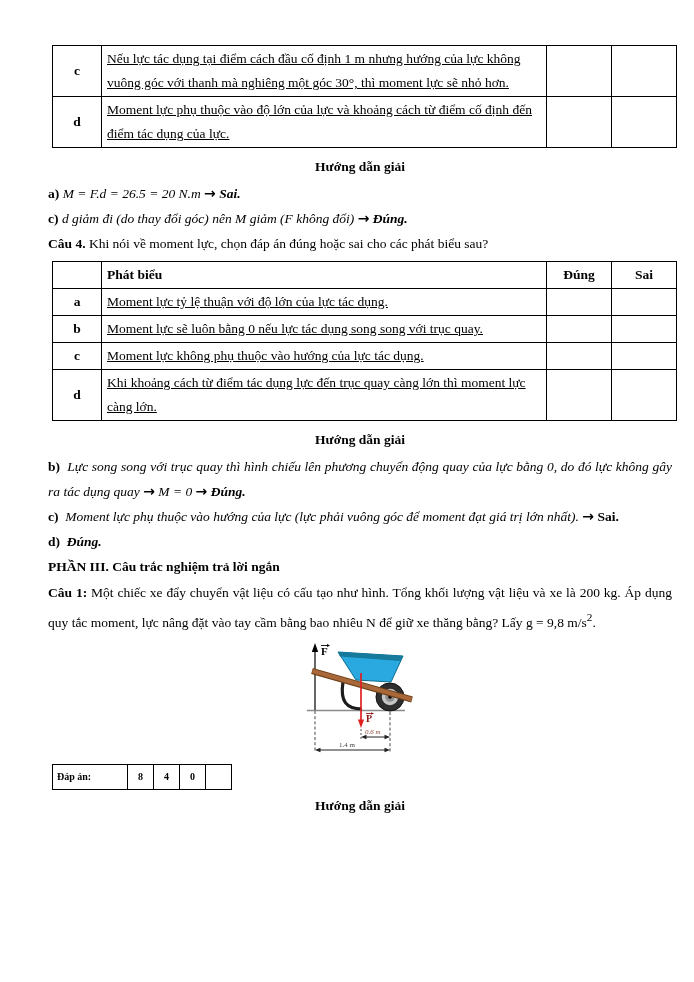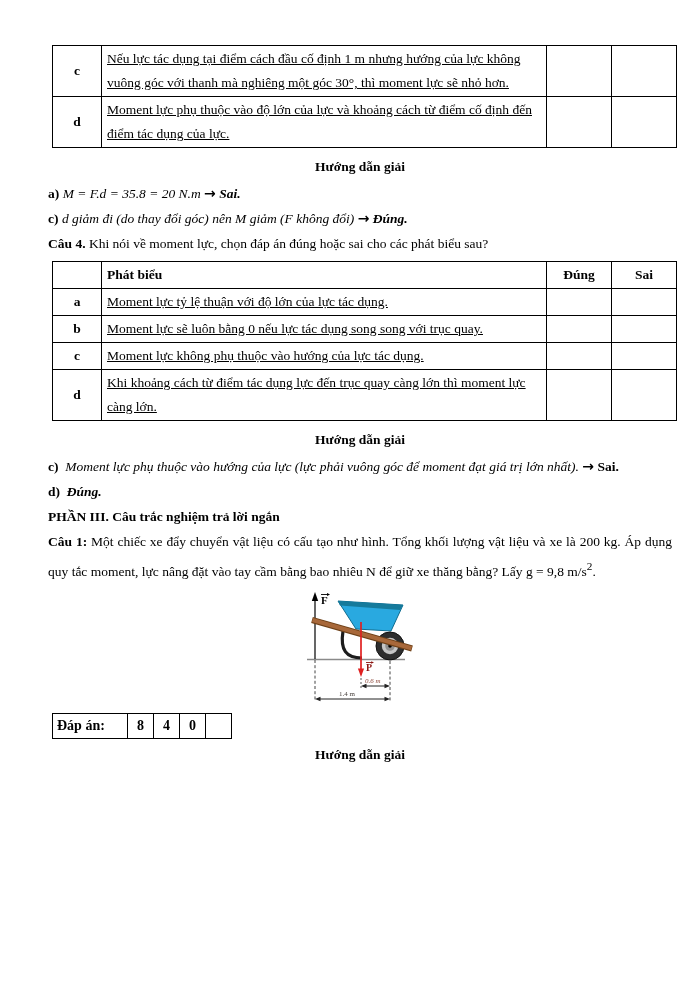--- a/index.html
+++ b/index.html
@@ -47,21 +47,21 @@
     font-family:"DejaVu Sans",sans-serif;
     font-weight:bold;font-size:14px;
   }
   .qgap{margin-top:14px;}
   .figwrap{width:150px;margin:5px auto 2px auto;}
   table.ans{
     border-collapse:collapse;margin-left:4px;margin-top:2px;
   }
   table.ans td{
     border:1.8px solid #000;line-height:22px;
-    font-weight:bold;font-size:14px;padding:1px 4px;
+    font-weight:bold;font-size:10px;padding:1px 4px;
   }
   td.ans-label{width:66px;}
   td.ans-digit{width:17px;text-align:center;}
   .hdg-bottom{margin-top:3px;}
 </style>
 </head>
 <body>
 
 <div class="page">
 
@@ -76,21 +76,21 @@
     <tr>
       <td class="key">d</td>
       <td class="stmt">Moment lực phụ thuộc vào độ lớn của lực và khoảng cách từ điểm cố định đến điểm tác dụng của lực.</td>
       <td class="mark"></td>
       <td class="mark"></td>
     </tr>
   </tbody>
     </table>
 
   <div class="hdg">Hướng dẫn giải</div>
-  <p class="line"><span class="b">a)</span> <span class="i">M = F.d = 35.8 = 20 N.m</span> <span class="arr">→</span> <span class="bi">Sai.</span></p>
+  <p class="line"><span class="b">a)</span> <span class="i">M = F.d = 26.5 = 20 N.m</span> <span class="arr">→</span> <span class="bi">Sai.</span></p>
   <p class="line"><span class="b">c)</span> <span class="i">d giảm đi (do thay đổi góc) nên M giảm (F không đổi)</span> <span class="arr">→</span> <span class="bi">Đúng.</span></p>
 
   <p class="line qgap"><span class="b">Câu 4.</span> <span>Khi nói về moment lực, chọn đáp án đúng hoặc sai cho các phát biểu sau?</span></p>
 
   <table class="grid" style="margin-top:4px;">
     <tbody>
         <tr>
       <th class="key-h"></th>
       <th class="stmt-h">Phát biểu</th>
       <th class="mark-h">Đúng</th>
@@ -117,20 +117,21 @@
     <tr>
       <td class="key">d</td>
       <td class="stmt">Khi khoảng cách từ điểm tác dụng lực đến trục quay càng lớn thì moment lực càng lớn.</td>
       <td class="mark"></td>
       <td class="mark"></td>
     </tr>
   </tbody>
     </table>
 
   <div class="hdg">Hướng dẫn giải</div>
+  <p class="line just"><span class="b">b)</span>&nbsp; <span class="i">Lực song song với trục quay thì hình chiếu lên phương chuyển động quay của lực bằng 0, do đó lực không gây ra tác dụng quay</span> <span class="arr">→</span> <span class="i">M = 0</span> <span class="arr">→</span> <span class="bi">Đúng.</span></p>
   <p class="line"><span class="b">c)</span>&nbsp; <span class="i">Moment lực phụ thuộc vào hướng của lực (lực phải vuông góc để moment đạt giá trị lớn nhất).</span> <span class="arr">→</span> <span class="b">Sai.</span></p>
   <p class="line"><span class="b">d)</span>&nbsp; <span class="bi">Đúng.</span></p>
 
   <p class="line b">PHẦN III. Câu trắc nghiệm trả lời ngắn</p>
   <p class="line just"><span class="b">Câu 1:</span> <span>Một chiếc xe đẩy chuyển vật liệu có cấu tạo như hình. Tổng khối lượng vật liệu và xe là 200 kg. Áp dụng quy tắc moment, lực nâng đặt vào tay cầm bằng bao nhiêu N để giữ xe thăng bằng? Lấy g = 9,8 m/s</span><sup>2</sup><span>.</span></p>
 
   <div class="figwrap">
     <svg width="150" height="118" viewBox="0 0 150 118">
 
       <line x1="22" y1="70.5" x2="120" y2="70.5" stroke="#8a8a8a" stroke-width="1.3"></line>

